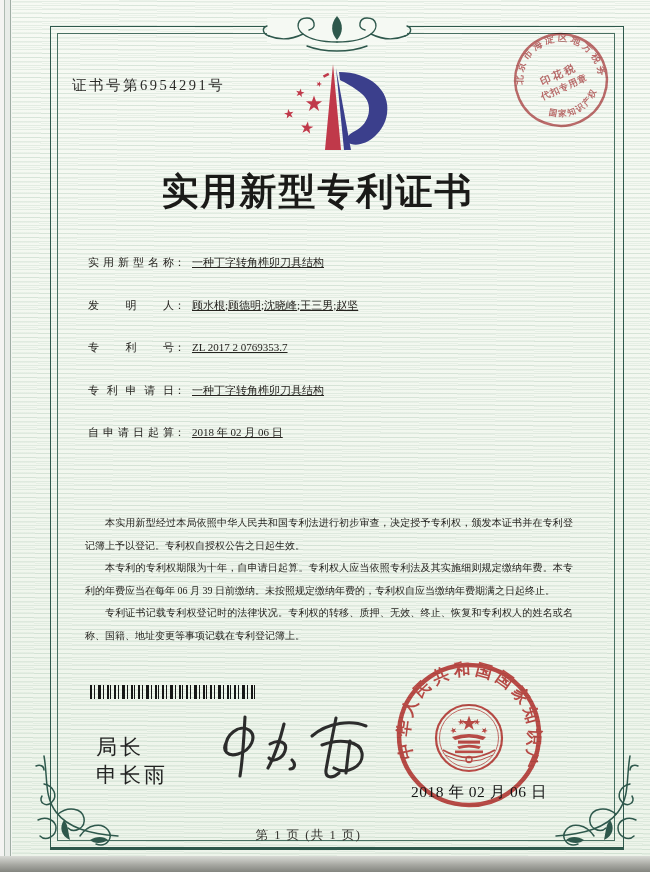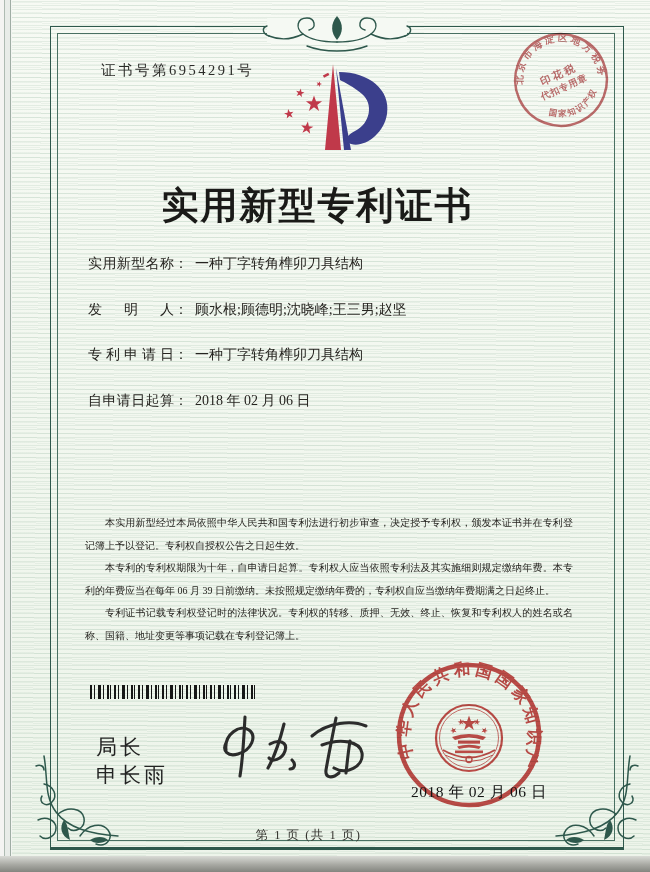--- a/index.html
+++ b/index.html
@@ -31,29 +31,29 @@
   .frame-outer{
     position:absolute;left:38px;top:26px;width:572px;height:820px;
     border:1.8px solid #2e584c;border-bottom-width:3px;
   }
   .frame-inner{
     position:absolute;left:45px;top:33px;width:556px;height:806px;
     border:1px solid #497062;
   }
   .ornament{position:absolute;}
   .cert-number{
-    position:absolute;left:60px;top:61px;
-    font-size:14.5px;letter-spacing:2.5px;color:#2b2b28;margin-left:29px;
+    position:absolute;left:60px;top:76px;
+    font-size:14.5px;letter-spacing:2.5px;color:#2b2b28;
   }
   .title{
     position:absolute;left:0;right:27px;top:167px;text-align:center;
-    font-size:37px;font-weight:bold;letter-spacing:2px;color:#1a1a18;margin-top:14px;
+    font-size:37px;font-weight:bold;letter-spacing:2px;color:#1a1a18;
   }
   .fields{position:absolute;left:76px;top:255px;width:470px;}
-  .field{margin-bottom:27.5px;font-size:14px;color:#262420;white-space:nowrap;}
+  .field{margin-bottom:27.5px;font-size:11px;color:#262420;white-space:nowrap;text-decoration:underline;}
   .flabel{
     display:inline-block;width:80px;vertical-align:bottom;
     text-align:justify;text-align-last:justify;
   }
   .fcolon{display:inline-block;margin-right:7px;}
   .paragraphs{
     position:absolute;left:73px;top:512px;width:488px;
     font-size:10px;line-height:22.6px;color:#262420;text-align:justify;
   }
   .paragraphs p{margin:0;text-indent:2em;}
@@ -167,20 +167,23 @@
     </svg>
 
     <div class="title">实用新型专利证书</div>
 
     <div class="fields">
       <div class="field">
         <span class="flabel" style="width:86px">实用新型名称</span><span class="fcolon">：</span><span class="fvalue">一种丁字转角榫卯刀具结构</span>
       </div>
       <div class="field">
         <span class="flabel" style="width:86px">发明人</span><span class="fcolon">：</span><span class="fvalue">顾水根;顾德明;沈晓峰;王三男;赵坚</span>
+      </div>
+      <div class="field">
+        <span class="flabel" style="width:86px">专利号</span><span class="fcolon">：</span><span class="fvalue">ZL 2017 2 0769353.7</span>
       </div>
       <div class="field">
         <span class="flabel" style="width:86px">专利申请日</span><span class="fcolon">：</span><span class="fvalue">一种丁字转角榫卯刀具结构</span>
       </div>
       <div class="field">
         <span class="flabel" style="width:86px">自申请日起算</span><span class="fcolon">：</span><span class="fvalue">2018 年 02 月 06 日</span>
       </div>
     </div>
 
     <div class="paragraphs">

